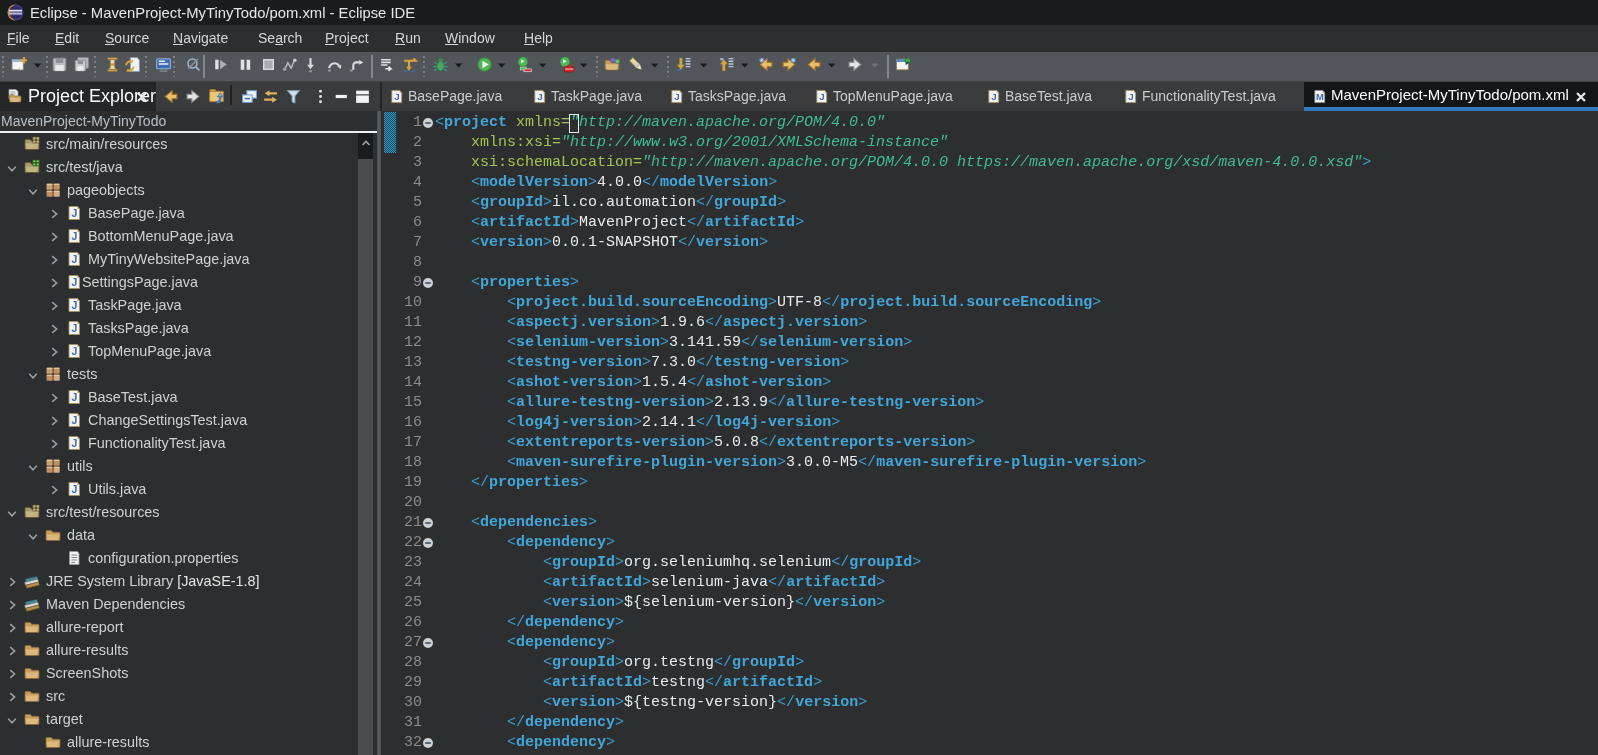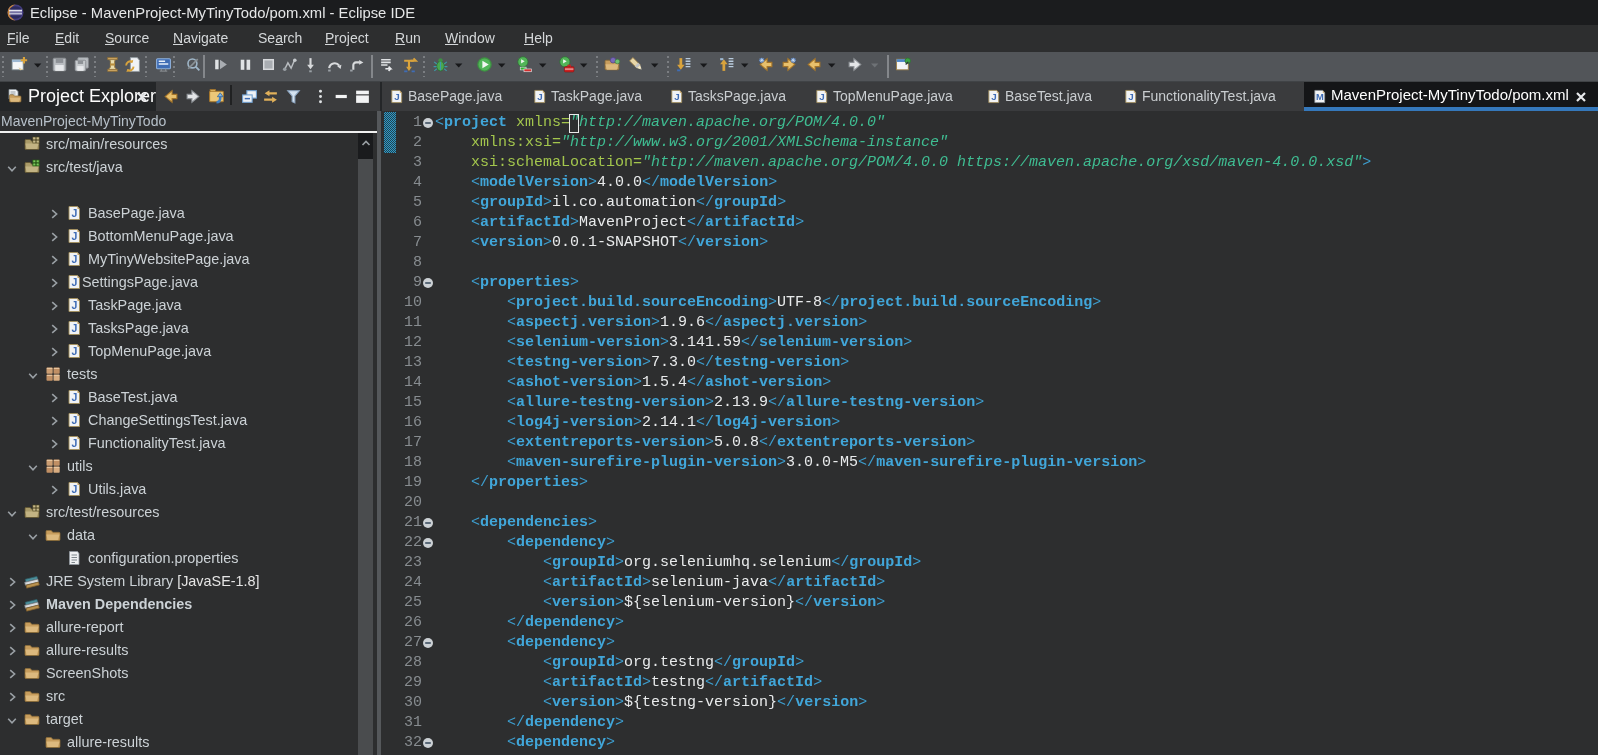--- a/index.html
+++ b/index.html
@@ -335,154 +335,167 @@
       <svg style="position:absolute;left:24px;top:3px" width="16" height="16" viewBox="0 0 16 16">
         <path d="M1 4.5c0-.6.4-1 1-1h4.2l1.6 1.8H14c.6 0 1 .4 1 1v6.2c0 .6-.4 1-1 1H2c-.6 0-1-.4-1-1z" fill="#a99a68" stroke="#5f5430" stroke-width=".8"></path>
         <path d="M1.4 7.5h13.2l-1.8 5.5H2.6z" fill="#c2b383"></path>
         <g>
           <rect x="8.8" y="1" width="6.4" height="6" fill="#c7b98a" stroke="#4a421e" stroke-width=".6"></rect>
           <path d="M8.8 4h6.4M12 1v6" stroke="#3a3414" stroke-width=".9"></path>
         </g>
       </svg>
       <span style="left:46px;">src/main/resources</span>
     </div>
-    <div class="trow" style="top:202px;">
-      <svg style="position:absolute;left:49px;top:7px" width="10" height="10" viewBox="0 0 10 10">
-        <path d="M3.2 1.2L7.6 5 3.2 8.8" fill="none" stroke="#9aa0a5" stroke-width="1.6"></path>
-      </svg>
-      <svg style="position:absolute;left:66px;top:3px" width="16" height="16" viewBox="0 0 16 16">
-        <path d="M3 1.5h8.5L13.5 4v10.5H3z" fill="#f1f3f5" stroke="#a5915c" stroke-width=".9"></path>
-        <path d="M11.5 1.5L13.5 4h-2z" fill="#c9a25f"></path>
-        <text x="8.4" y="12" font-family="Liberation Sans" font-size="10.5" font-weight="bold" fill="#3f6cb5" text-anchor="middle">J</text>
-      </svg>
-      <span style="left:88px;">BasePage.java</span>
-    </div>
-    <div class="trow" style="top:225px;">
-      <svg style="position:absolute;left:49px;top:7px" width="10" height="10" viewBox="0 0 10 10">
-        <path d="M3.2 1.2L7.6 5 3.2 8.8" fill="none" stroke="#9aa0a5" stroke-width="1.6"></path>
-      </svg>
-      <svg style="position:absolute;left:66px;top:3px" width="16" height="16" viewBox="0 0 16 16">
-        <path d="M3 1.5h8.5L13.5 4v10.5H3z" fill="#f1f3f5" stroke="#a5915c" stroke-width=".9"></path>
-        <path d="M11.5 1.5L13.5 4h-2z" fill="#c9a25f"></path>
-        <text x="8.4" y="12" font-family="Liberation Sans" font-size="10.5" font-weight="bold" fill="#3f6cb5" text-anchor="middle">J</text>
-      </svg>
-      <span style="left:88px;">BottomMenuPage.java</span>
-    </div>
-    <div class="trow" style="top:248px;">
-      <svg style="position:absolute;left:49px;top:7px" width="10" height="10" viewBox="0 0 10 10">
-        <path d="M3.2 1.2L7.6 5 3.2 8.8" fill="none" stroke="#9aa0a5" stroke-width="1.6"></path>
-      </svg>
-      <svg style="position:absolute;left:66px;top:3px" width="16" height="16" viewBox="0 0 16 16">
-        <path d="M3 1.5h8.5L13.5 4v10.5H3z" fill="#f1f3f5" stroke="#a5915c" stroke-width=".9"></path>
-        <path d="M11.5 1.5L13.5 4h-2z" fill="#c9a25f"></path>
-        <text x="8.4" y="12" font-family="Liberation Sans" font-size="10.5" font-weight="bold" fill="#3f6cb5" text-anchor="middle">J</text>
-      </svg>
-      <span style="left:88px;">MyTinyWebsitePage.java</span>
-    </div>
-    <div class="trow" style="top:271px;">
-      <svg style="position:absolute;left:49px;top:7px" width="10" height="10" viewBox="0 0 10 10">
-        <path d="M3.2 1.2L7.6 5 3.2 8.8" fill="none" stroke="#9aa0a5" stroke-width="1.6"></path>
-      </svg>
-      <svg style="position:absolute;left:66px;top:3px" width="16" height="16" viewBox="0 0 16 16">
-        <path d="M3 1.5h8.5L13.5 4v10.5H3z" fill="#f1f3f5" stroke="#a5915c" stroke-width=".9"></path>
-        <path d="M11.5 1.5L13.5 4h-2z" fill="#c9a25f"></path>
-        <text x="8.4" y="12" font-family="Liberation Sans" font-size="10.5" font-weight="bold" fill="#3f6cb5" text-anchor="middle">J</text>
-      </svg>
-      <span style="left:82px;">SettingsPage.java</span>
-    </div>
-    <div class="trow" style="top:294px;">
-      <svg style="position:absolute;left:49px;top:7px" width="10" height="10" viewBox="0 0 10 10">
-        <path d="M3.2 1.2L7.6 5 3.2 8.8" fill="none" stroke="#9aa0a5" stroke-width="1.6"></path>
-      </svg>
-      <svg style="position:absolute;left:66px;top:3px" width="16" height="16" viewBox="0 0 16 16">
-        <path d="M3 1.5h8.5L13.5 4v10.5H3z" fill="#f1f3f5" stroke="#a5915c" stroke-width=".9"></path>
-        <path d="M11.5 1.5L13.5 4h-2z" fill="#c9a25f"></path>
-        <text x="8.4" y="12" font-family="Liberation Sans" font-size="10.5" font-weight="bold" fill="#3f6cb5" text-anchor="middle">J</text>
-      </svg>
-      <span style="left:88px;">TaskPage.java</span>
-    </div>
-    <div class="trow" style="top:317px;">
-      <svg style="position:absolute;left:49px;top:7px" width="10" height="10" viewBox="0 0 10 10">
-        <path d="M3.2 1.2L7.6 5 3.2 8.8" fill="none" stroke="#9aa0a5" stroke-width="1.6"></path>
-      </svg>
-      <svg style="position:absolute;left:66px;top:3px" width="16" height="16" viewBox="0 0 16 16">
-        <path d="M3 1.5h8.5L13.5 4v10.5H3z" fill="#f1f3f5" stroke="#a5915c" stroke-width=".9"></path>
-        <path d="M11.5 1.5L13.5 4h-2z" fill="#c9a25f"></path>
-        <text x="8.4" y="12" font-family="Liberation Sans" font-size="10.5" font-weight="bold" fill="#3f6cb5" text-anchor="middle">J</text>
-      </svg>
-      <span style="left:88px;">TasksPage.java</span>
-    </div>
-    <div class="trow" style="top:340px;">
-      <svg style="position:absolute;left:49px;top:7px" width="10" height="10" viewBox="0 0 10 10">
-        <path d="M3.2 1.2L7.6 5 3.2 8.8" fill="none" stroke="#9aa0a5" stroke-width="1.6"></path>
-      </svg>
-      <svg style="position:absolute;left:66px;top:3px" width="16" height="16" viewBox="0 0 16 16">
-        <path d="M3 1.5h8.5L13.5 4v10.5H3z" fill="#f1f3f5" stroke="#a5915c" stroke-width=".9"></path>
-        <path d="M11.5 1.5L13.5 4h-2z" fill="#c9a25f"></path>
-        <text x="8.4" y="12" font-family="Liberation Sans" font-size="10.5" font-weight="bold" fill="#3f6cb5" text-anchor="middle">J</text>
-      </svg>
-      <span style="left:88px;">TopMenuPage.java</span>
-    </div>
-    <div class="trow" style="top:363px;">
+    <div class="trow" style="top:179px;">
       <svg style="position:absolute;left:28px;top:8px" width="10" height="10" viewBox="0 0 10 10">
         <path d="M1.2 2.8L5 6.8l3.8-4" fill="none" stroke="#9aa0a5" stroke-width="1.6"></path>
       </svg>
       <svg style="position:absolute;left:45px;top:3px" width="16" height="16" viewBox="0 0 16 16">
         <rect x="1.5" y="1.5" width="6.2" height="6.2" rx=".8" fill="#cb9d72"></rect>
         <rect x="8.5" y="1.5" width="6.2" height="6.2" rx=".8" fill="#c08f64"></rect>
         <rect x="1.5" y="8.5" width="6.2" height="6.2" rx=".8" fill="#c08f64"></rect>
         <rect x="8.5" y="8.5" width="6.2" height="6.2" rx=".8" fill="#d8ac80"></rect>
         <path d="M2 2.4h5.2M9 2.4h5.2M2 9.4h5.2M9 9.4h5.2" stroke="#e8c9a4" stroke-width="1"></path>
       </svg>
-      <span style="left:67px;">tests</span>
-    </div>
-    <div class="trow" style="top:386px;">
-      <svg style="position:absolute;left:49px;top:7px" width="10" height="10" viewBox="0 0 10 10">
-        <path d="M3.2 1.2L7.6 5 3.2 8.8" fill="none" stroke="#9aa0a5" stroke-width="1.6"></path>
-      </svg>
-      <svg style="position:absolute;left:66px;top:3px" width="16" height="16" viewBox="0 0 16 16">
-        <path d="M3 1.5h8.5L13.5 4v10.5H3z" fill="#f1f3f5" stroke="#a5915c" stroke-width=".9"></path>
-        <path d="M11.5 1.5L13.5 4h-2z" fill="#c9a25f"></path>
-        <text x="8.4" y="12" font-family="Liberation Sans" font-size="10.5" font-weight="bold" fill="#3f6cb5" text-anchor="middle">J</text>
-      </svg>
-      <span style="left:88px;">BaseTest.java</span>
-    </div>
-    <div class="trow" style="top:409px;">
-      <svg style="position:absolute;left:49px;top:7px" width="10" height="10" viewBox="0 0 10 10">
-        <path d="M3.2 1.2L7.6 5 3.2 8.8" fill="none" stroke="#9aa0a5" stroke-width="1.6"></path>
-      </svg>
-      <svg style="position:absolute;left:66px;top:3px" width="16" height="16" viewBox="0 0 16 16">
-        <path d="M3 1.5h8.5L13.5 4v10.5H3z" fill="#f1f3f5" stroke="#a5915c" stroke-width=".9"></path>
-        <path d="M11.5 1.5L13.5 4h-2z" fill="#c9a25f"></path>
-        <text x="8.4" y="12" font-family="Liberation Sans" font-size="10.5" font-weight="bold" fill="#3f6cb5" text-anchor="middle">J</text>
-      </svg>
-      <span style="left:88px;">ChangeSettingsTest.java</span>
-    </div>
-    <div class="trow" style="top:432px;">
-      <svg style="position:absolute;left:49px;top:7px" width="10" height="10" viewBox="0 0 10 10">
-        <path d="M3.2 1.2L7.6 5 3.2 8.8" fill="none" stroke="#9aa0a5" stroke-width="1.6"></path>
-      </svg>
-      <svg style="position:absolute;left:66px;top:3px" width="16" height="16" viewBox="0 0 16 16">
-        <path d="M3 1.5h8.5L13.5 4v10.5H3z" fill="#f1f3f5" stroke="#a5915c" stroke-width=".9"></path>
-        <path d="M11.5 1.5L13.5 4h-2z" fill="#c9a25f"></path>
-        <text x="8.4" y="12" font-family="Liberation Sans" font-size="10.5" font-weight="bold" fill="#3f6cb5" text-anchor="middle">J</text>
-      </svg>
-      <span style="left:88px;">FunctionalityTest.java</span>
-    </div>
-    <div class="trow" style="top:455px;">
+      <span style="left:67px;">pageobjects</span>
+    </div>
+    <div class="trow" style="top:202px;">
+      <svg style="position:absolute;left:49px;top:7px" width="10" height="10" viewBox="0 0 10 10">
+        <path d="M3.2 1.2L7.6 5 3.2 8.8" fill="none" stroke="#9aa0a5" stroke-width="1.6"></path>
+      </svg>
+      <svg style="position:absolute;left:66px;top:3px" width="16" height="16" viewBox="0 0 16 16">
+        <path d="M3 1.5h8.5L13.5 4v10.5H3z" fill="#f1f3f5" stroke="#a5915c" stroke-width=".9"></path>
+        <path d="M11.5 1.5L13.5 4h-2z" fill="#c9a25f"></path>
+        <text x="8.4" y="12" font-family="Liberation Sans" font-size="10.5" font-weight="bold" fill="#3f6cb5" text-anchor="middle">J</text>
+      </svg>
+      <span style="left:88px;">BasePage.java</span>
+    </div>
+    <div class="trow" style="top:225px;">
+      <svg style="position:absolute;left:49px;top:7px" width="10" height="10" viewBox="0 0 10 10">
+        <path d="M3.2 1.2L7.6 5 3.2 8.8" fill="none" stroke="#9aa0a5" stroke-width="1.6"></path>
+      </svg>
+      <svg style="position:absolute;left:66px;top:3px" width="16" height="16" viewBox="0 0 16 16">
+        <path d="M3 1.5h8.5L13.5 4v10.5H3z" fill="#f1f3f5" stroke="#a5915c" stroke-width=".9"></path>
+        <path d="M11.5 1.5L13.5 4h-2z" fill="#c9a25f"></path>
+        <text x="8.4" y="12" font-family="Liberation Sans" font-size="10.5" font-weight="bold" fill="#3f6cb5" text-anchor="middle">J</text>
+      </svg>
+      <span style="left:88px;">BottomMenuPage.java</span>
+    </div>
+    <div class="trow" style="top:248px;">
+      <svg style="position:absolute;left:49px;top:7px" width="10" height="10" viewBox="0 0 10 10">
+        <path d="M3.2 1.2L7.6 5 3.2 8.8" fill="none" stroke="#9aa0a5" stroke-width="1.6"></path>
+      </svg>
+      <svg style="position:absolute;left:66px;top:3px" width="16" height="16" viewBox="0 0 16 16">
+        <path d="M3 1.5h8.5L13.5 4v10.5H3z" fill="#f1f3f5" stroke="#a5915c" stroke-width=".9"></path>
+        <path d="M11.5 1.5L13.5 4h-2z" fill="#c9a25f"></path>
+        <text x="8.4" y="12" font-family="Liberation Sans" font-size="10.5" font-weight="bold" fill="#3f6cb5" text-anchor="middle">J</text>
+      </svg>
+      <span style="left:88px;">MyTinyWebsitePage.java</span>
+    </div>
+    <div class="trow" style="top:271px;">
+      <svg style="position:absolute;left:49px;top:7px" width="10" height="10" viewBox="0 0 10 10">
+        <path d="M3.2 1.2L7.6 5 3.2 8.8" fill="none" stroke="#9aa0a5" stroke-width="1.6"></path>
+      </svg>
+      <svg style="position:absolute;left:66px;top:3px" width="16" height="16" viewBox="0 0 16 16">
+        <path d="M3 1.5h8.5L13.5 4v10.5H3z" fill="#f1f3f5" stroke="#a5915c" stroke-width=".9"></path>
+        <path d="M11.5 1.5L13.5 4h-2z" fill="#c9a25f"></path>
+        <text x="8.4" y="12" font-family="Liberation Sans" font-size="10.5" font-weight="bold" fill="#3f6cb5" text-anchor="middle">J</text>
+      </svg>
+      <span style="left:82px;">SettingsPage.java</span>
+    </div>
+    <div class="trow" style="top:294px;">
+      <svg style="position:absolute;left:49px;top:7px" width="10" height="10" viewBox="0 0 10 10">
+        <path d="M3.2 1.2L7.6 5 3.2 8.8" fill="none" stroke="#9aa0a5" stroke-width="1.6"></path>
+      </svg>
+      <svg style="position:absolute;left:66px;top:3px" width="16" height="16" viewBox="0 0 16 16">
+        <path d="M3 1.5h8.5L13.5 4v10.5H3z" fill="#f1f3f5" stroke="#a5915c" stroke-width=".9"></path>
+        <path d="M11.5 1.5L13.5 4h-2z" fill="#c9a25f"></path>
+        <text x="8.4" y="12" font-family="Liberation Sans" font-size="10.5" font-weight="bold" fill="#3f6cb5" text-anchor="middle">J</text>
+      </svg>
+      <span style="left:88px;">TaskPage.java</span>
+    </div>
+    <div class="trow" style="top:317px;">
+      <svg style="position:absolute;left:49px;top:7px" width="10" height="10" viewBox="0 0 10 10">
+        <path d="M3.2 1.2L7.6 5 3.2 8.8" fill="none" stroke="#9aa0a5" stroke-width="1.6"></path>
+      </svg>
+      <svg style="position:absolute;left:66px;top:3px" width="16" height="16" viewBox="0 0 16 16">
+        <path d="M3 1.5h8.5L13.5 4v10.5H3z" fill="#f1f3f5" stroke="#a5915c" stroke-width=".9"></path>
+        <path d="M11.5 1.5L13.5 4h-2z" fill="#c9a25f"></path>
+        <text x="8.4" y="12" font-family="Liberation Sans" font-size="10.5" font-weight="bold" fill="#3f6cb5" text-anchor="middle">J</text>
+      </svg>
+      <span style="left:88px;">TasksPage.java</span>
+    </div>
+    <div class="trow" style="top:340px;">
+      <svg style="position:absolute;left:49px;top:7px" width="10" height="10" viewBox="0 0 10 10">
+        <path d="M3.2 1.2L7.6 5 3.2 8.8" fill="none" stroke="#9aa0a5" stroke-width="1.6"></path>
+      </svg>
+      <svg style="position:absolute;left:66px;top:3px" width="16" height="16" viewBox="0 0 16 16">
+        <path d="M3 1.5h8.5L13.5 4v10.5H3z" fill="#f1f3f5" stroke="#a5915c" stroke-width=".9"></path>
+        <path d="M11.5 1.5L13.5 4h-2z" fill="#c9a25f"></path>
+        <text x="8.4" y="12" font-family="Liberation Sans" font-size="10.5" font-weight="bold" fill="#3f6cb5" text-anchor="middle">J</text>
+      </svg>
+      <span style="left:88px;">TopMenuPage.java</span>
+    </div>
+    <div class="trow" style="top:363px;">
       <svg style="position:absolute;left:28px;top:8px" width="10" height="10" viewBox="0 0 10 10">
         <path d="M1.2 2.8L5 6.8l3.8-4" fill="none" stroke="#9aa0a5" stroke-width="1.6"></path>
       </svg>
       <svg style="position:absolute;left:45px;top:3px" width="16" height="16" viewBox="0 0 16 16">
         <rect x="1.5" y="1.5" width="6.2" height="6.2" rx=".8" fill="#cb9d72"></rect>
         <rect x="8.5" y="1.5" width="6.2" height="6.2" rx=".8" fill="#c08f64"></rect>
         <rect x="1.5" y="8.5" width="6.2" height="6.2" rx=".8" fill="#c08f64"></rect>
         <rect x="8.5" y="8.5" width="6.2" height="6.2" rx=".8" fill="#d8ac80"></rect>
         <path d="M2 2.4h5.2M9 2.4h5.2M2 9.4h5.2M9 9.4h5.2" stroke="#e8c9a4" stroke-width="1"></path>
       </svg>
+      <span style="left:67px;">tests</span>
+    </div>
+    <div class="trow" style="top:386px;">
+      <svg style="position:absolute;left:49px;top:7px" width="10" height="10" viewBox="0 0 10 10">
+        <path d="M3.2 1.2L7.6 5 3.2 8.8" fill="none" stroke="#9aa0a5" stroke-width="1.6"></path>
+      </svg>
+      <svg style="position:absolute;left:66px;top:3px" width="16" height="16" viewBox="0 0 16 16">
+        <path d="M3 1.5h8.5L13.5 4v10.5H3z" fill="#f1f3f5" stroke="#a5915c" stroke-width=".9"></path>
+        <path d="M11.5 1.5L13.5 4h-2z" fill="#c9a25f"></path>
+        <text x="8.4" y="12" font-family="Liberation Sans" font-size="10.5" font-weight="bold" fill="#3f6cb5" text-anchor="middle">J</text>
+      </svg>
+      <span style="left:88px;">BaseTest.java</span>
+    </div>
+    <div class="trow" style="top:409px;">
+      <svg style="position:absolute;left:49px;top:7px" width="10" height="10" viewBox="0 0 10 10">
+        <path d="M3.2 1.2L7.6 5 3.2 8.8" fill="none" stroke="#9aa0a5" stroke-width="1.6"></path>
+      </svg>
+      <svg style="position:absolute;left:66px;top:3px" width="16" height="16" viewBox="0 0 16 16">
+        <path d="M3 1.5h8.5L13.5 4v10.5H3z" fill="#f1f3f5" stroke="#a5915c" stroke-width=".9"></path>
+        <path d="M11.5 1.5L13.5 4h-2z" fill="#c9a25f"></path>
+        <text x="8.4" y="12" font-family="Liberation Sans" font-size="10.5" font-weight="bold" fill="#3f6cb5" text-anchor="middle">J</text>
+      </svg>
+      <span style="left:88px;">ChangeSettingsTest.java</span>
+    </div>
+    <div class="trow" style="top:432px;">
+      <svg style="position:absolute;left:49px;top:7px" width="10" height="10" viewBox="0 0 10 10">
+        <path d="M3.2 1.2L7.6 5 3.2 8.8" fill="none" stroke="#9aa0a5" stroke-width="1.6"></path>
+      </svg>
+      <svg style="position:absolute;left:66px;top:3px" width="16" height="16" viewBox="0 0 16 16">
+        <path d="M3 1.5h8.5L13.5 4v10.5H3z" fill="#f1f3f5" stroke="#a5915c" stroke-width=".9"></path>
+        <path d="M11.5 1.5L13.5 4h-2z" fill="#c9a25f"></path>
+        <text x="8.4" y="12" font-family="Liberation Sans" font-size="10.5" font-weight="bold" fill="#3f6cb5" text-anchor="middle">J</text>
+      </svg>
+      <span style="left:88px;">FunctionalityTest.java</span>
+    </div>
+    <div class="trow" style="top:455px;">
+      <svg style="position:absolute;left:28px;top:8px" width="10" height="10" viewBox="0 0 10 10">
+        <path d="M1.2 2.8L5 6.8l3.8-4" fill="none" stroke="#9aa0a5" stroke-width="1.6"></path>
+      </svg>
+      <svg style="position:absolute;left:45px;top:3px" width="16" height="16" viewBox="0 0 16 16">
+        <rect x="1.5" y="1.5" width="6.2" height="6.2" rx=".8" fill="#cb9d72"></rect>
+        <rect x="8.5" y="1.5" width="6.2" height="6.2" rx=".8" fill="#c08f64"></rect>
+        <rect x="1.5" y="8.5" width="6.2" height="6.2" rx=".8" fill="#c08f64"></rect>
+        <rect x="8.5" y="8.5" width="6.2" height="6.2" rx=".8" fill="#d8ac80"></rect>
+        <path d="M2 2.4h5.2M9 2.4h5.2M2 9.4h5.2M9 9.4h5.2" stroke="#e8c9a4" stroke-width="1"></path>
+      </svg>
       <span style="left:67px;">utils</span>
     </div>
     <div class="trow" style="top:478px;">
       <svg style="position:absolute;left:49px;top:7px" width="10" height="10" viewBox="0 0 10 10">
         <path d="M3.2 1.2L7.6 5 3.2 8.8" fill="none" stroke="#9aa0a5" stroke-width="1.6"></path>
       </svg>
       <svg style="position:absolute;left:66px;top:3px" width="16" height="16" viewBox="0 0 16 16">
         <path d="M3 1.5h8.5L13.5 4v10.5H3z" fill="#f1f3f5" stroke="#a5915c" stroke-width=".9"></path>
         <path d="M11.5 1.5L13.5 4h-2z" fill="#c9a25f"></path>
         <text x="8.4" y="12" font-family="Liberation Sans" font-size="10.5" font-weight="bold" fill="#3f6cb5" text-anchor="middle">J</text>
@@ -537,21 +550,21 @@
       <svg style="position:absolute;left:7px;top:7px" width="10" height="10" viewBox="0 0 10 10">
         <path d="M3.2 1.2L7.6 5 3.2 8.8" fill="none" stroke="#9aa0a5" stroke-width="1.6"></path>
       </svg>
       <svg style="position:absolute;left:24px;top:3px" width="16" height="16" viewBox="0 0 16 16">
         <g transform="rotate(-14 8 10)">
           <rect x="2.4" y="4.8" width="12" height="2.8" fill="#4b8f9b" stroke="#2e5f68" stroke-width=".7"></rect>
           <rect x="1" y="7.6" width="13.6" height="3.1" fill="#d9dbdd" stroke="#6f767c" stroke-width=".7"></rect>
           <rect x="1.6" y="10.7" width="13" height="3" fill="#b8914f" stroke="#7c5c2c" stroke-width=".7"></rect>
         </g>
       </svg>
-      <span style="left:46px;font-weight:bold;">Maven Dependencies</span>
+      <span style="left:46px;">Maven Dependencies</span>
     </div>
     <div class="trow" style="top:616px;">
       <svg style="position:absolute;left:7px;top:7px" width="10" height="10" viewBox="0 0 10 10">
         <path d="M3.2 1.2L7.6 5 3.2 8.8" fill="none" stroke="#9aa0a5" stroke-width="1.6"></path>
       </svg>
       <svg style="position:absolute;left:24px;top:3px" width="16" height="16" viewBox="0 0 16 16">
         <path d="M1 4.5c0-.6.4-1 1-1h4.2l1.6 1.8H14c.6 0 1 .4 1 1v6.2c0 .6-.4 1-1 1H2c-.6 0-1-.4-1-1z" fill="#c79d5d" stroke="#8a6c38" stroke-width=".8"></path>
         <path d="M1.4 7.5h13.2l-1.8 5.5H2.6z" fill="#dcb97e"></path>
       </svg>
       <span style="left:46px;">allure-report</span>

